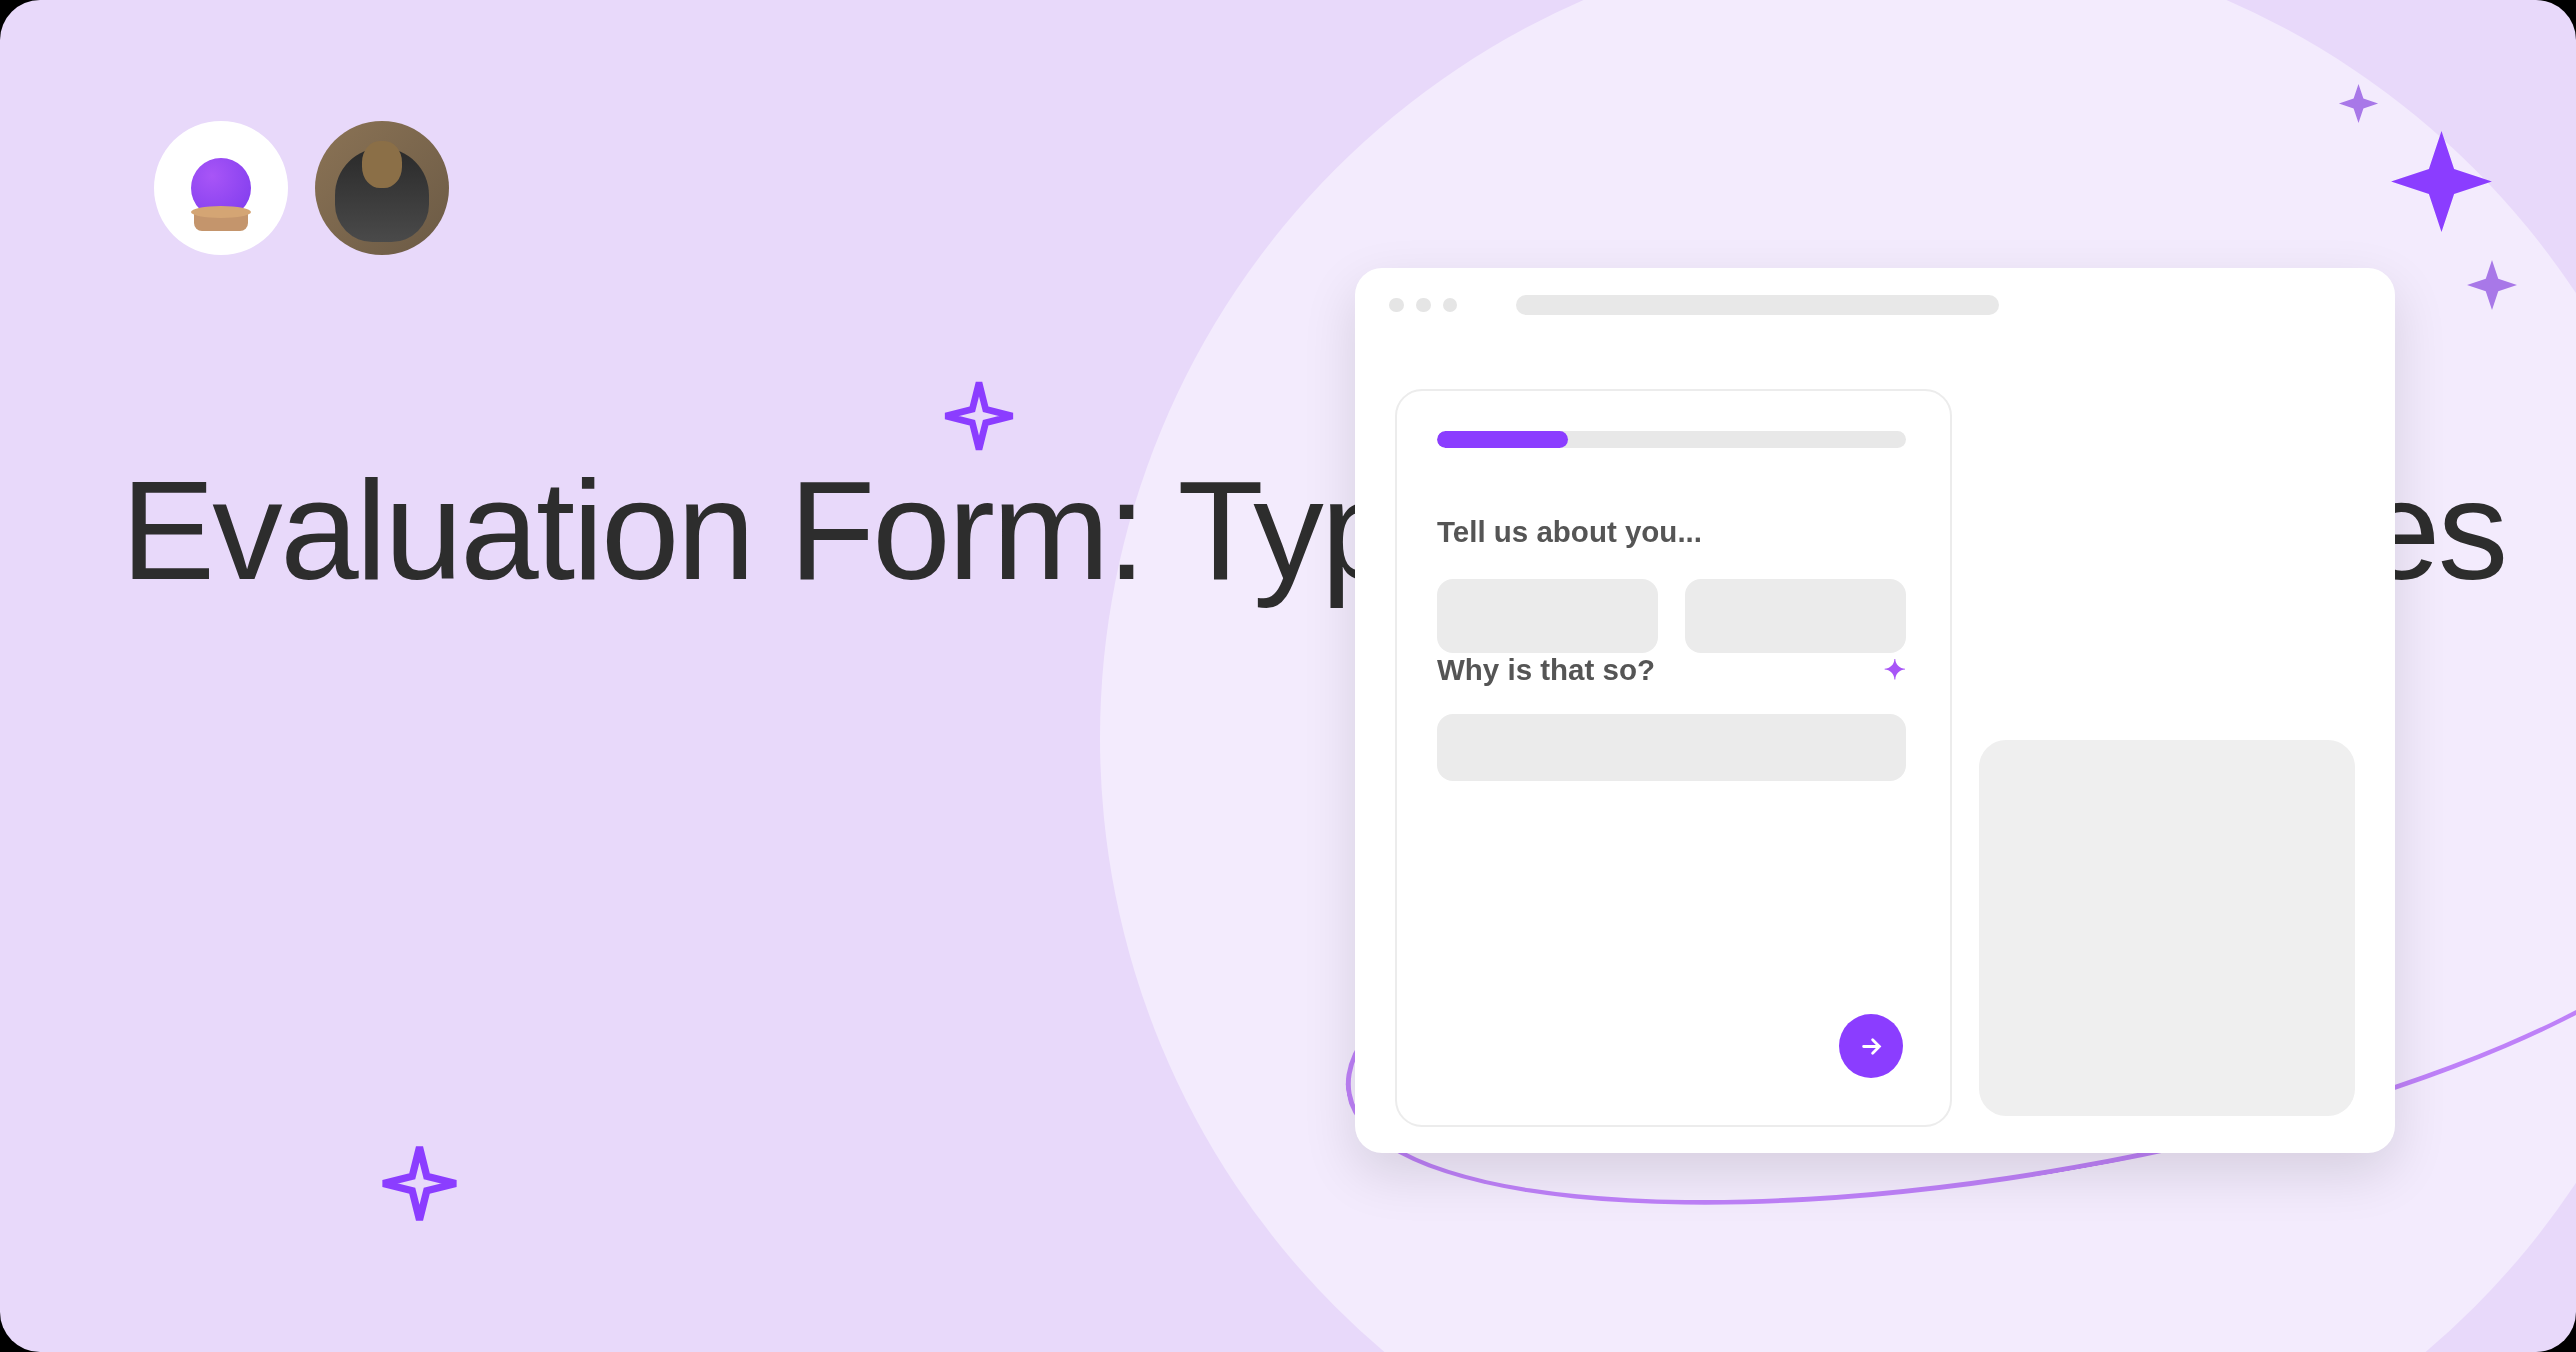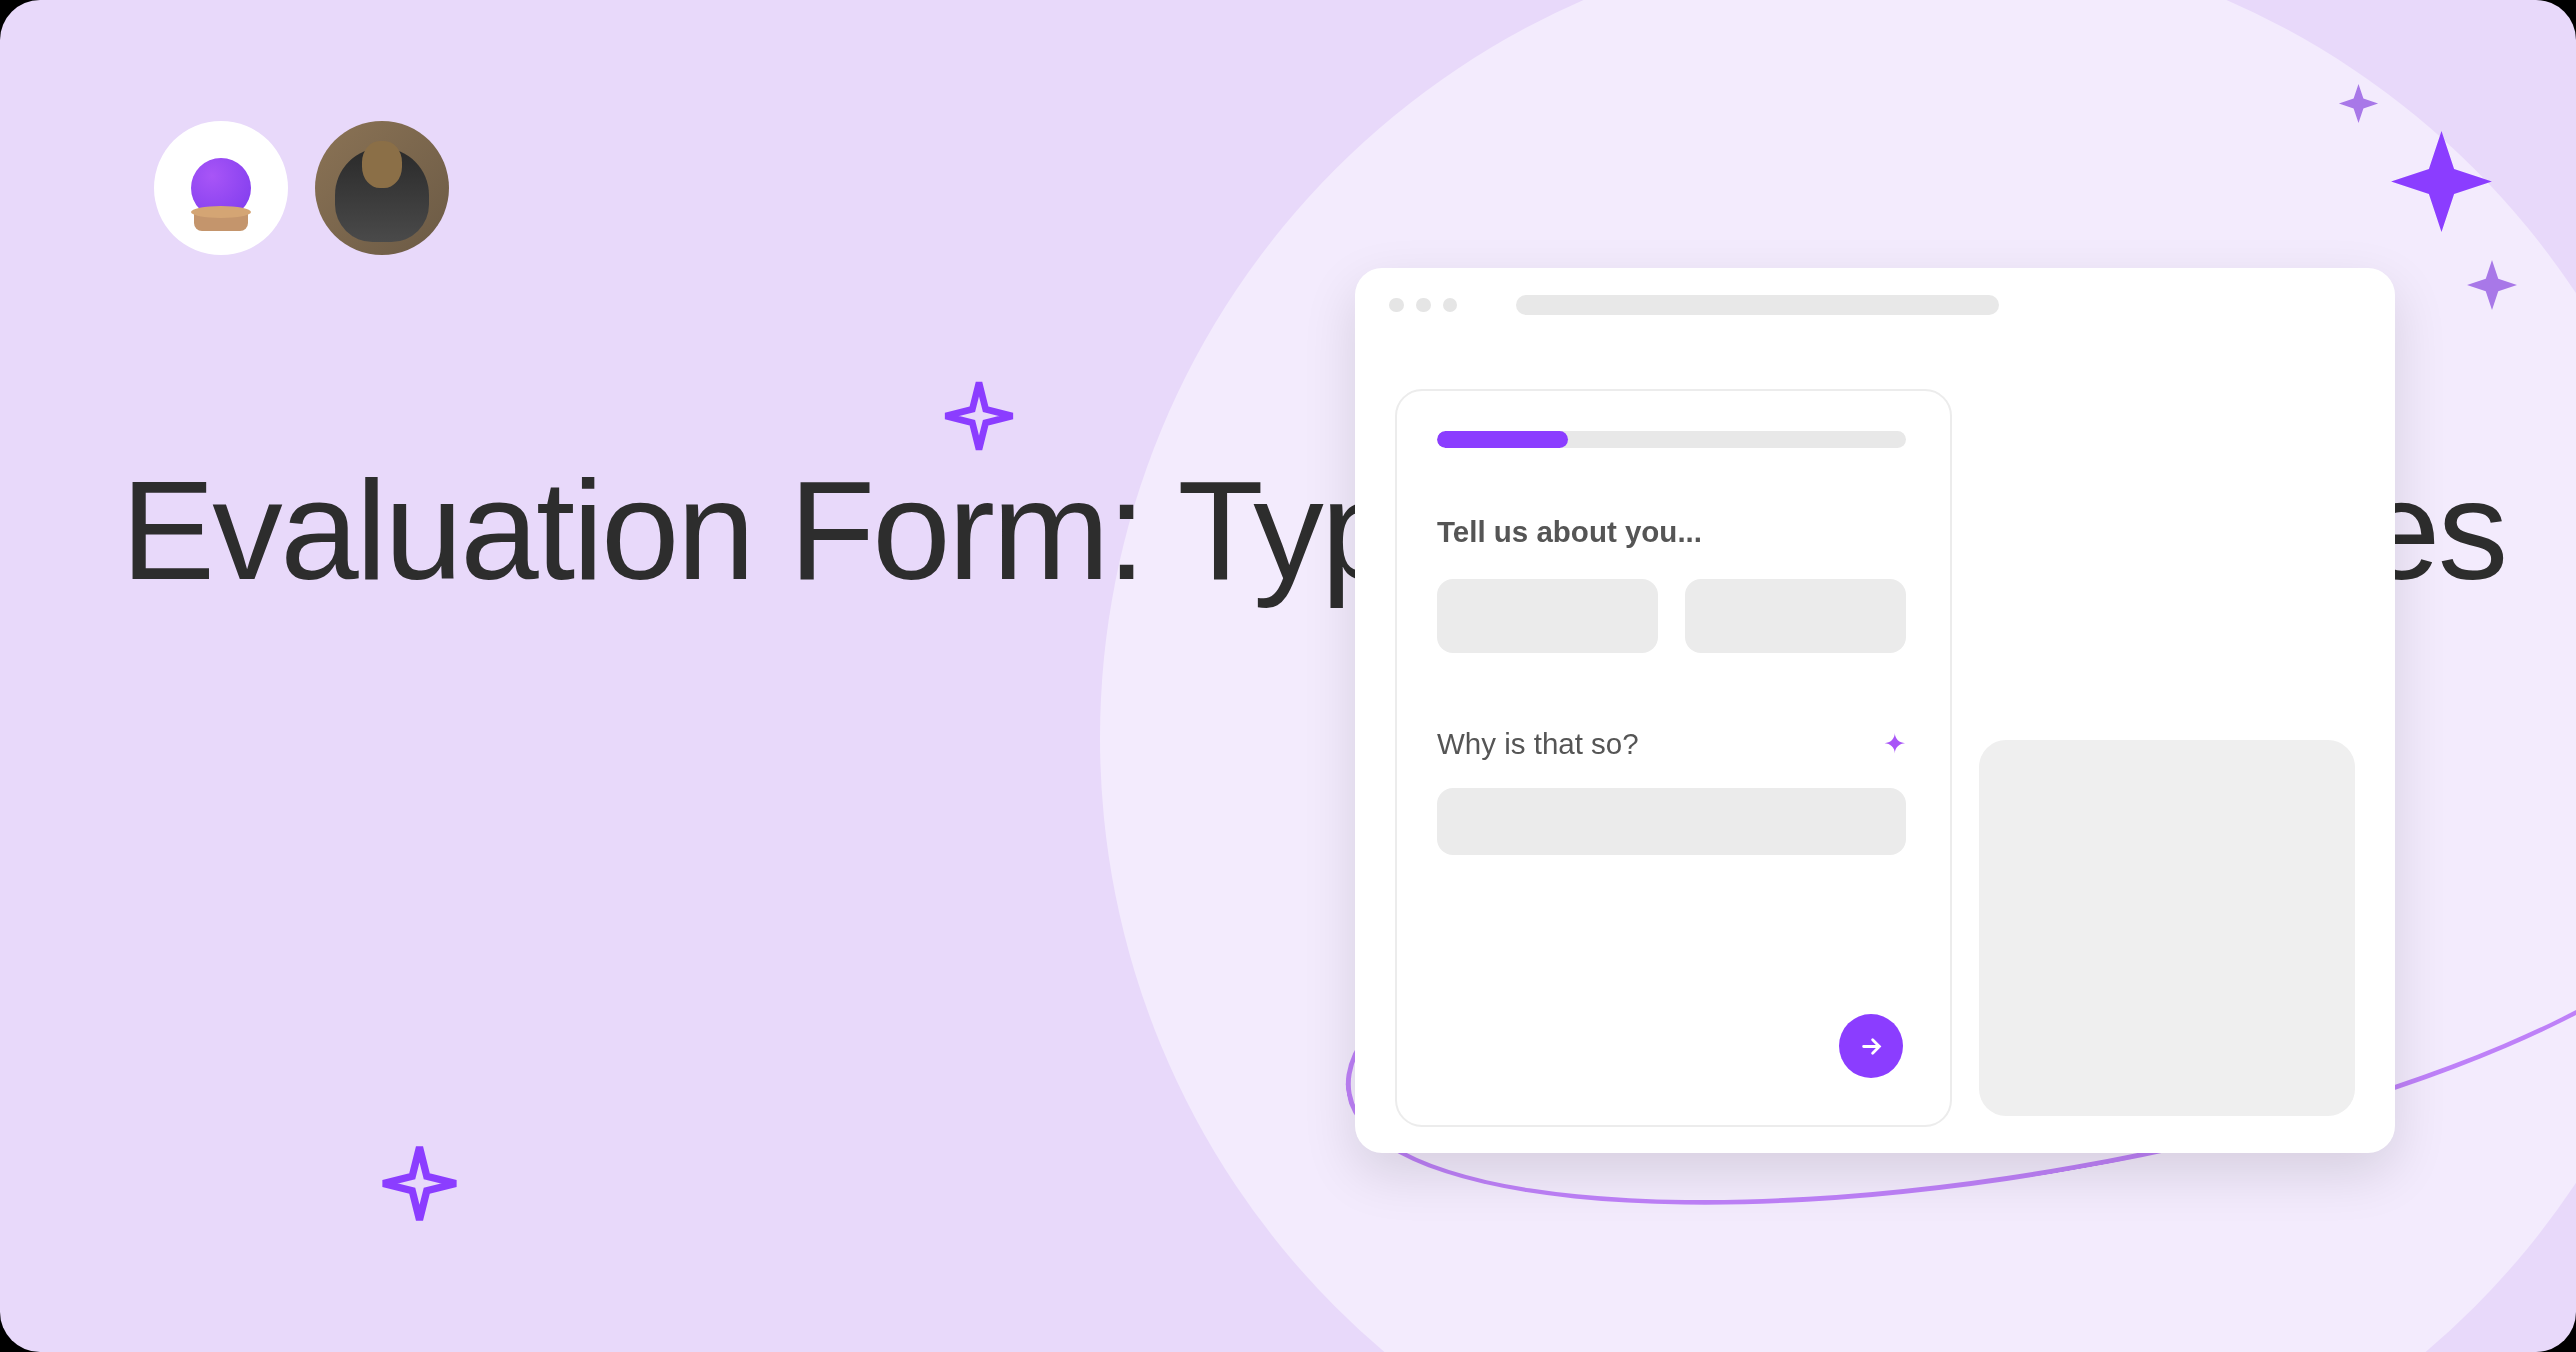--- a/index.html
+++ b/index.html
@@ -168,23 +168,22 @@
   display: flex;
   gap: 27px;
 }
 .input-box {
   width: 221px;
   height: 74px;
   background: #ebebeb;
   border-radius: 16px;
 }
 .form-label-2 {
-  margin-top: 74px;
   font-size: 29.5px;
-  font-weight: 400;
+  font-weight: 700;
   color: #555;
   display: flex;
   align-items: center;
   justify-content: space-between;
   width: 469px;
 }
 .sparkle-small {
   font-size: 27px;
   color: #a855f7;
 }

